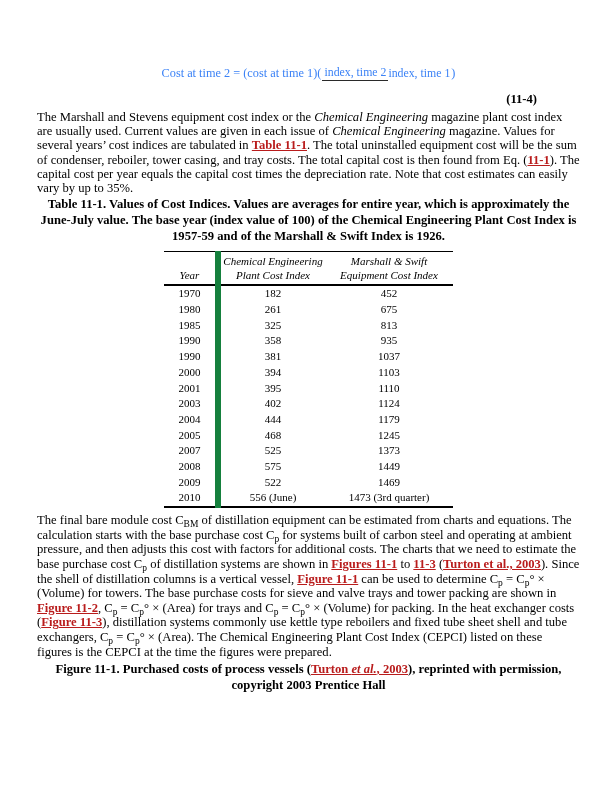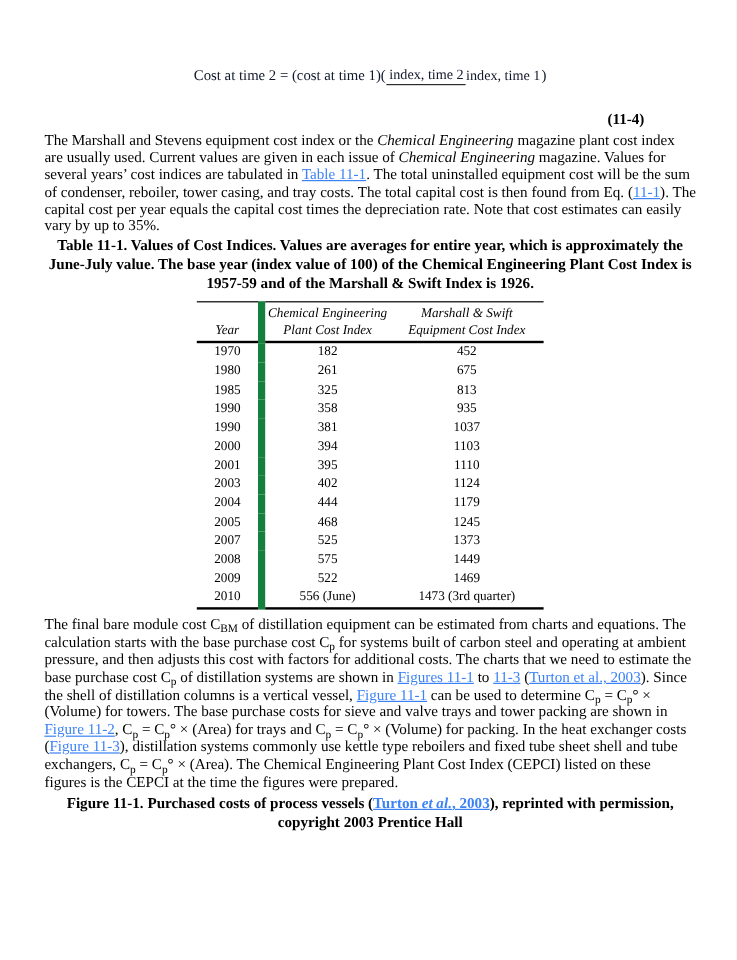--- a/index.html
+++ b/index.html
@@ -4,34 +4,34 @@
 <style>
   html,body { margin:0; padding:0; background:#e8e8e8; }
   .page {
     width:614px; height:800px; margin:0 auto; background:#ffffff;
     font-family:"Liberation Serif", serif; color:#000;
     box-sizing:border-box; padding:56px 34px 0 37px;
     position:relative; overflow:hidden;
   }
   
   .formula {
-    display:flex; align-items:flex-start; justify-content:center;
-    font-size:12.3px; color:#0f172a; height:34px;
+    display:flex; align-items:center; justify-content:center;
+    font-size:12.3px; color:#3b82f6; height:34px;
   }
   .frac { display:inline-flex; flex-direction:row; text-align:center; font-size:11.8px; margin:0 1px; line-height:13px; }
   .frac-num { border-bottom:1px solid #2a2a2a; padding:0 2px 1px; }
   .frac-den { padding-top:1px; }
   .eqnum { text-align:right; padding-right:43px; font-weight:bold; font-size:12.6px; margin-top:2px; }
   
   .para { font-size:12.6px; line-height:14.2px; margin-top:3px; text-align:left; }
   .para2 { line-height:14.6px; margin-top:5px; }
   .caption { font-weight:bold; text-align:center; font-size:12.6px; line-height:15.7px; margin-top:2px; }
   .figcap { margin-top:3px; }
   .it { font-style:italic; }
-  .link { color:#3b82f6; text-decoration:underline; cursor:pointer; }
+  .link { color:#b91c1c; text-decoration:underline; cursor:pointer;font-weight:bold; }
   sub { font-size:9.5px; line-height:0; vertical-align:-3px; }
   
   table.cost { border-collapse:collapse; margin:7px auto 0; font-size:11px; border-top:1px solid #000; border-bottom:2px solid #000; }
   table.cost th {
     font-style:italic; font-weight:normal; vertical-align:bottom; text-align:center;
     border-bottom:2px solid #000; padding:3px 0 2px; line-height:13.5px;
   }
   table.cost th:first-child, table.cost td:first-child { border-right:6px solid #15803d; }
   table.cost td { text-align:center; padding:0; height:15.7px; line-height:15.7px; }
   .c-year { width:51px; }

